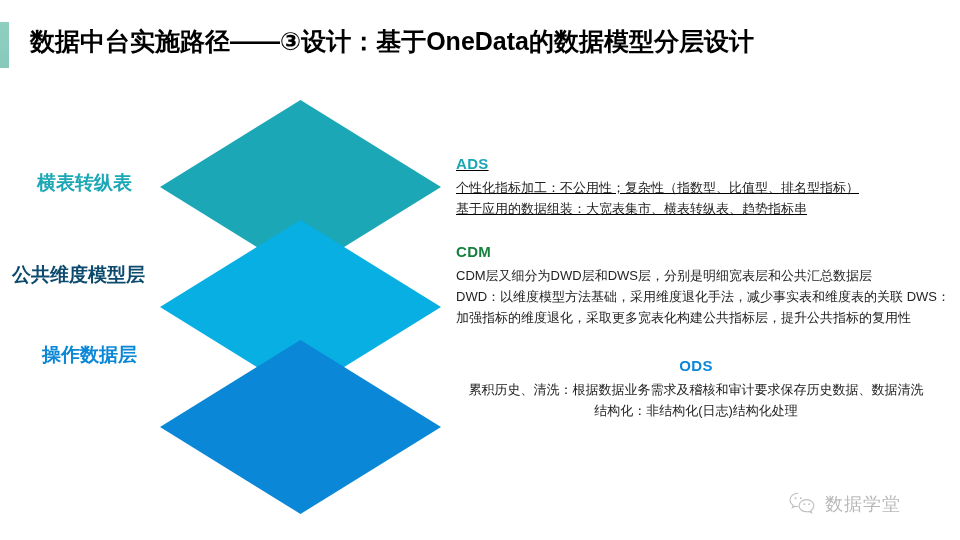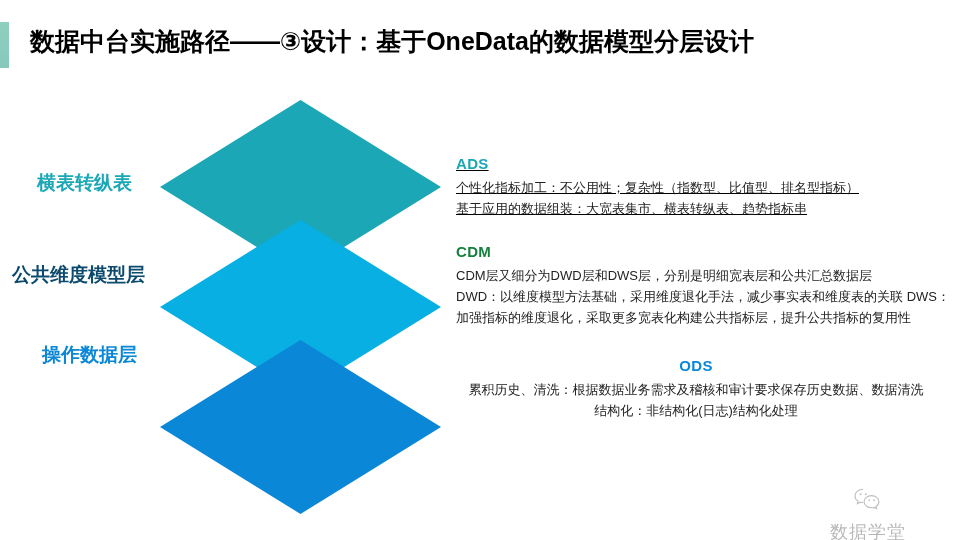--- a/index.html
+++ b/index.html
@@ -126,21 +126,20 @@
   .watermark {
     position: absolute;
     left: 788px;
     top: 487px;
     width: 160px;
     height: 34px;
     display: flex;
     align-items: center;
     gap: 7px;
     opacity: 0.42;
-    flex-direction: column;
   }
   .wechat-icon {
     width: 30px;
     height: 26px;
     flex: none;
     position: relative;
   }
   .watermark-text {
     font-size: 18px;
     color: #555555;

